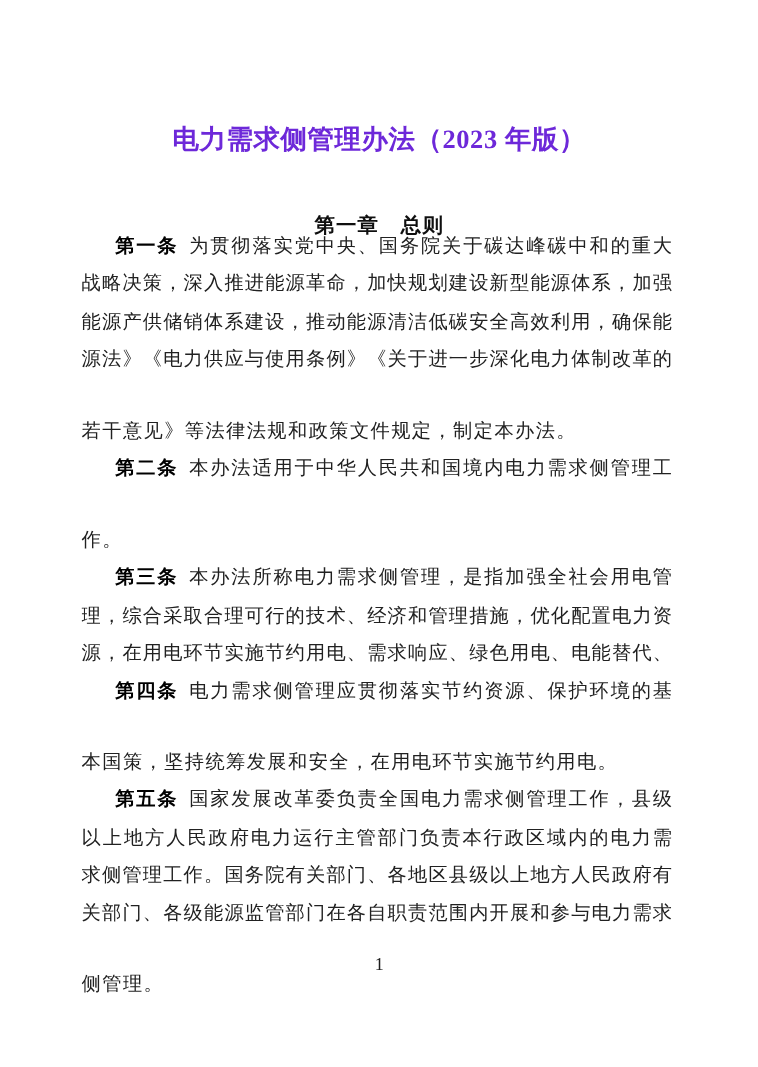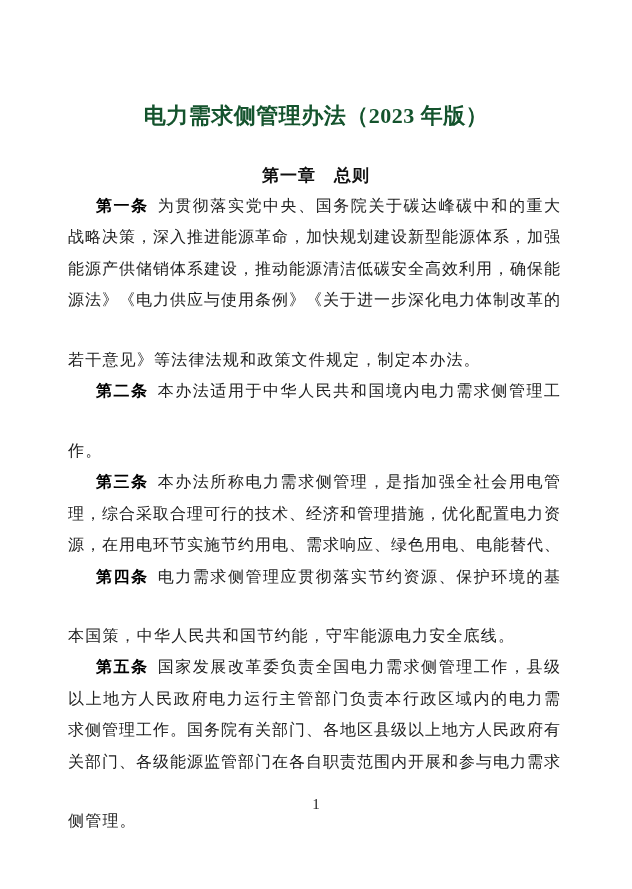--- a/index.html
+++ b/index.html
@@ -17,27 +17,27 @@
     color: #212121;
   }
   .doc-title {
     position: absolute;
     top: 101px;
     left: 0;
     right: 0;
     text-align: center;
     font-size: 22px;
     font-weight: 700;
-    color: #14532d;
+    color: #6d28d9;
     letter-spacing: 0.5px;
     white-space: nowrap;
   }
   .chapter-heading {
     position: absolute;
-    top: 164px;
+    top: 176px;
     left: 0;
     right: 0;
     text-align: center;
     font-size: 17px;
     font-weight: 700;
     color: #0f0f0f;
     letter-spacing: 1px;
     white-space: nowrap;
   }
   .doc-body {
@@ -100,21 +100,21 @@
         <div class="line first"><span class="article-label">第二条</span><span>本办法适用于中华人民共和国境内电力需求侧管理工</span></div>
         <div class="line last">作。</div>
       </div>
       <div class="para">
         <div class="line first"><span class="article-label">第三条</span><span>本办法所称电力需求侧管理，是指加强全社会用电管</span></div>
         <div class="line">理，综合采取合理可行的技术、经济和管理措施，优化配置电力资</div>
         <div class="line">源，在用电环节实施节约用电、需求响应、绿色用电、电能替代、</div>
       </div>
       <div class="para">
         <div class="line first"><span class="article-label">第四条</span><span>电力需求侧管理应贯彻落实节约资源、保护环境的基</span></div>
-        <div class="line last">本国策，中华人民共和国节约能，守牢能源电力安全底线。</div>
+        <div class="line last">本国策，坚持统筹发展和安全，在用电环节实施节约用电。</div>
       </div>
       <div class="para">
         <div class="line first"><span class="article-label">第五条</span><span>国家发展改革委负责全国电力需求侧管理工作，县级</span></div>
         <div class="line">以上地方人民政府电力运行主管部门负责本行政区域内的电力需</div>
         <div class="line">求侧管理工作。国务院有关部门、各地区县级以上地方人民政府有</div>
         <div class="line">关部门、各级能源监管部门在各自职责范围内开展和参与电力需求</div>
         <div class="line last">侧管理。</div>
       </div>
     </div>
 

